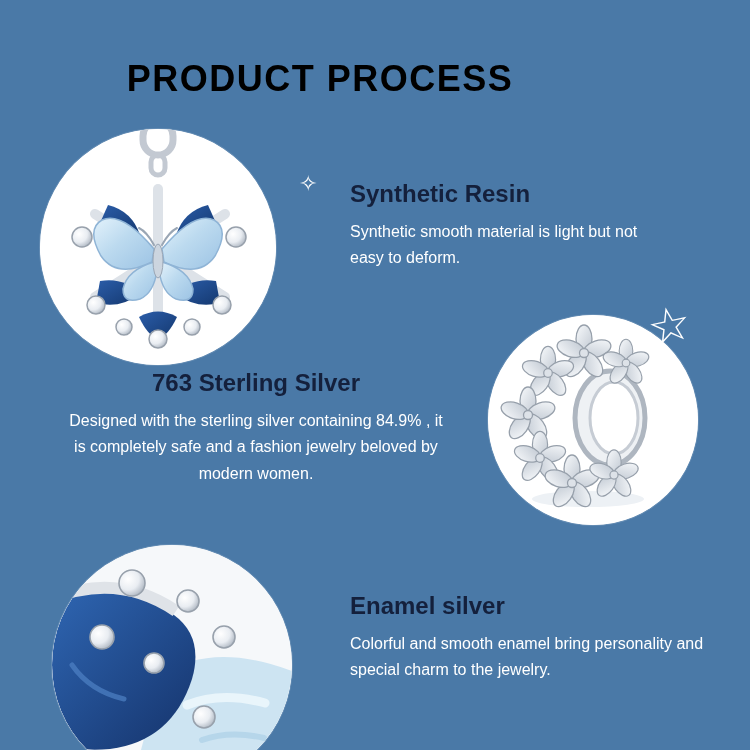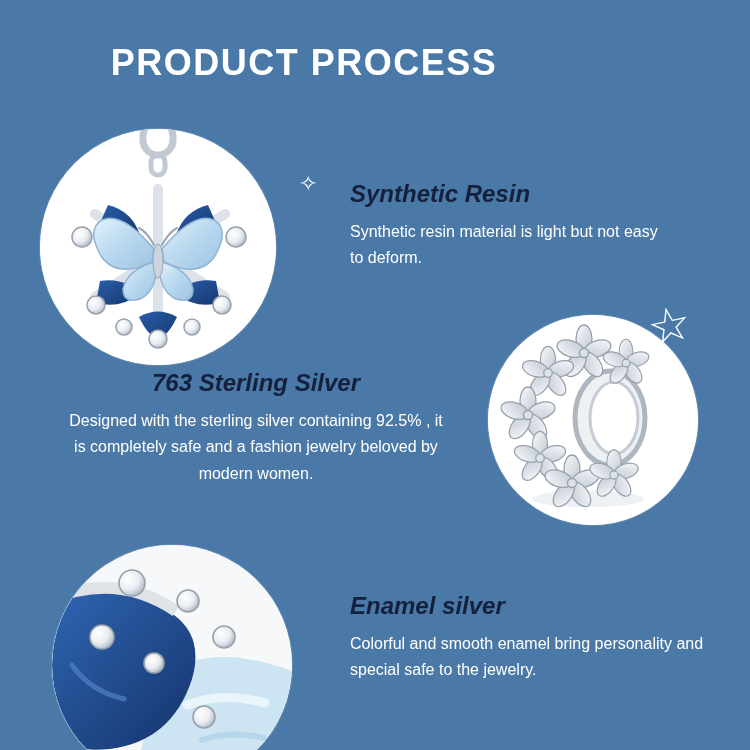--- a/index.html
+++ b/index.html
@@ -5,34 +5,34 @@
   html,body{margin:0;padding:0;}
   .page{
     position:relative;
     width:750px;height:750px;
     background:#4a79a7;
     overflow:hidden;
     font-family:"Liberation Sans", sans-serif;
   }
   .title{
     position:absolute;left:0;top:42px;width:608px;
-    margin:0;text-align:center;
-    color:#ffffff;font-size:36px;font-weight:800;letter-spacing:1.5px;
+    margin:16px;text-align:center;
+    color:#000000;font-size:36px;font-weight:800;letter-spacing:1.5px;
   }
   .photo{
     position:absolute;border-radius:50%;overflow:hidden;
     box-shadow:0 0 0 1px rgba(255,255,255,.15);
     background:#ffffff;
   }
   .photo svg{display:block;width:100%;height:100%;}
   .photo-butterfly{left:40px;top:129px;width:236px;height:236px;}
   .photo-flowers{left:488px;top:315px;width:210px;height:210px;}
   .photo-enamel{left:52px;top:545px;width:240px;height:240px;}
   .sec h2{
-    margin:0;color:#14203c;font-size:24px;font-weight:800;line-height:1.2;font-style:italic;
+    margin:0;color:#14203c;font-size:24px;font-weight:800;line-height:1.2;
   }
   .sec p{
     margin:10px 0 0 0;color:#ffffff;font-size:16px;line-height:1.65;
   }
   .sec{position:absolute;}
   .sec-resin{left:350px;top:180px;width:322px;text-align:left;}
   .sec-silver{left:68px;top:369px;width:376px;text-align:center;}
   .sec-enamel{left:350px;top:592px;width:364px;text-align:left;}
   .icon{position:absolute;color:#ffffff;line-height:1;}
   .sparkle{left:299px;top:173px;font-size:22px;}
@@ -160,26 +160,26 @@
         </g>
       </g>
     </svg>
   </div>
 
   <span class="icon sparkle">✧</span>
   <span class="icon bigstar">☆</span>
 
   <section class="sec sec-resin">
     <h2>Synthetic Resin</h2>
-    <p>Synthetic resin material is light but not easy to deform.</p>
+    <p>Synthetic smooth material is light but not easy to deform.</p>
   </section>
 
   <section class="sec sec-silver">
     <h2>763 Sterling Silver</h2>
-    <p>Designed with the sterling silver containing 92.5% , it is completely safe and a fashion jewelry beloved by modern women.</p>
+    <p>Designed with the sterling silver containing 84.9% , it is completely safe and a fashion jewelry beloved by modern women.</p>
   </section>
 
   <section class="sec sec-enamel">
     <h2>Enamel silver</h2>
-    <p>Colorful and smooth enamel bring personality and special safe to the jewelry.</p>
+    <p>Colorful and smooth enamel bring personality and special charm to the jewelry.</p>
   </section>
 
 </div>
 
 </body></html>

